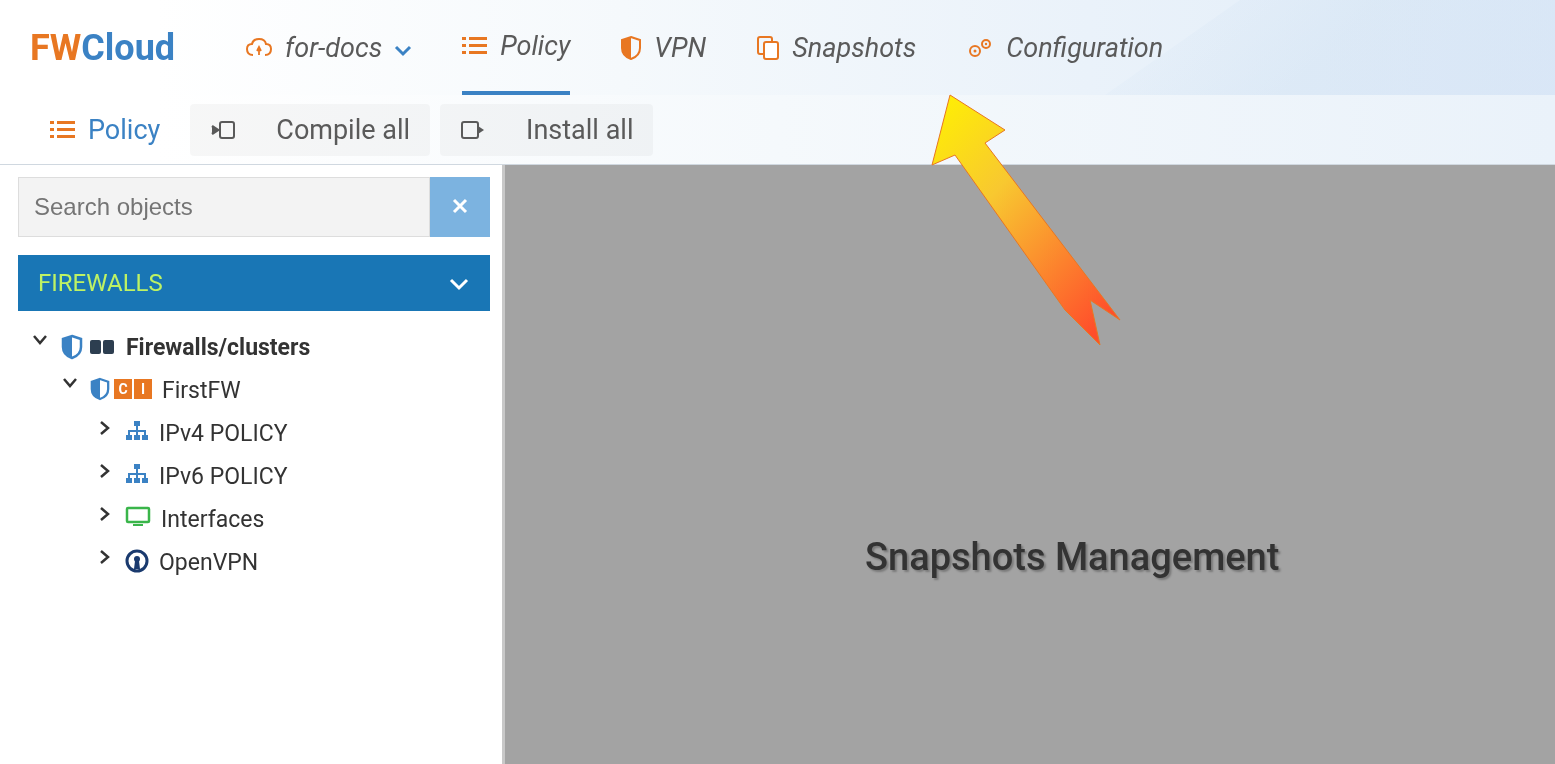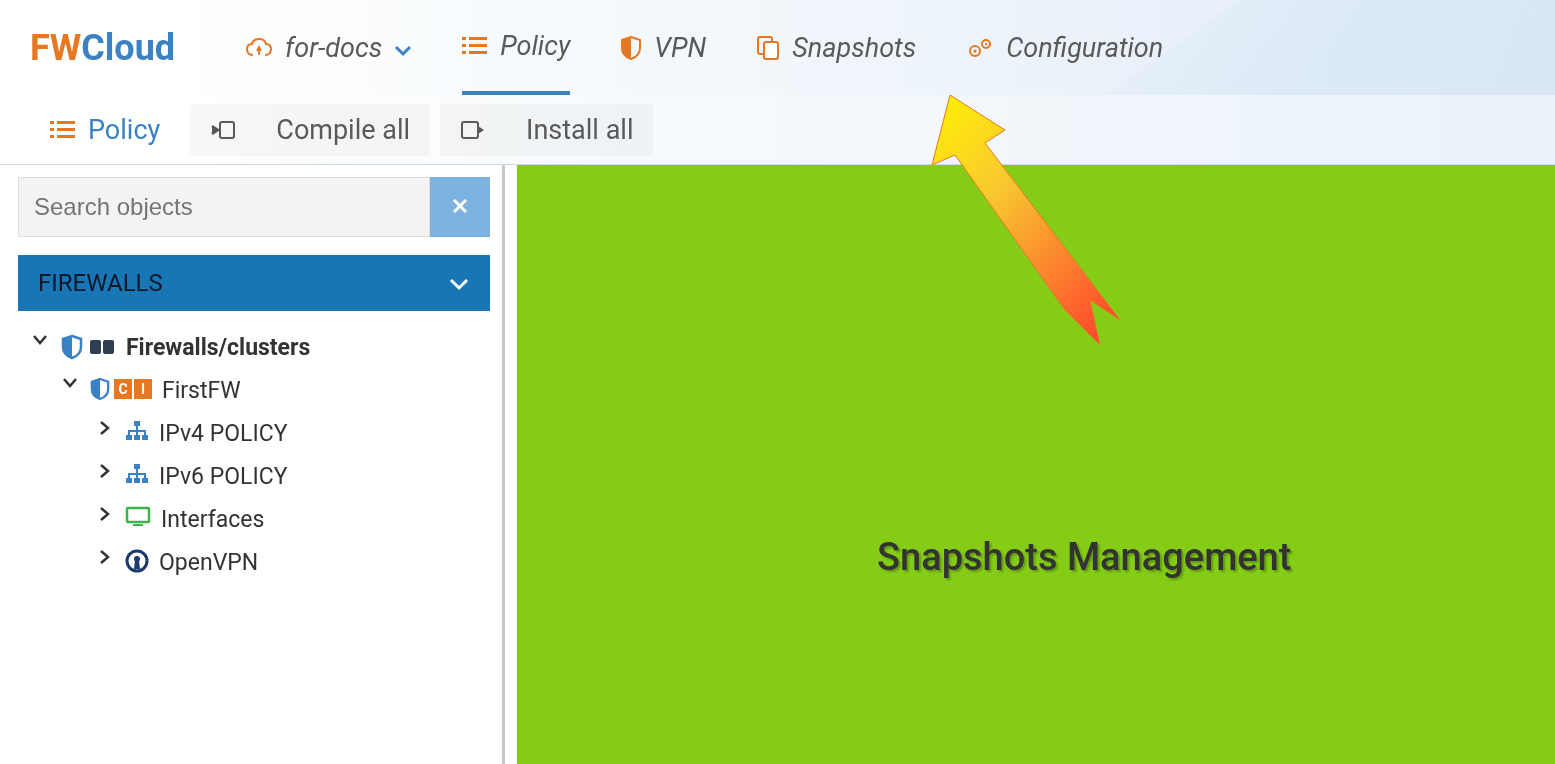--- a/index.html
+++ b/index.html
@@ -98,21 +98,20 @@
       gap: 28px;
     }
     .tab-btn .icon {
       margin-right: 12px;
       display: flex;
       align-items: center;
     }
     .main-area {
       display: flex;
       height: calc(100% - 165px);
-      gap: 12px;
     }
     .sidebar {
       width: 505px;
       border-right: 3px solid #c8c8c8;
       padding: 12px 12px 0 18px;
       background: #fff;
     }
     .search-row {
       display: flex;
       margin-bottom: 18px;
@@ -134,21 +133,21 @@
       border: none;
       color: #fff;
       font-size: 24px;
       cursor: pointer;
       display: flex;
       align-items: center;
       justify-content: center;
     }
     .section-header {
       background: #1976b5;
-      color: #0f172a;
+      color: #bef264;
       height: 56px;
       display: flex;
       align-items: center;
       justify-content: space-between;
       padding: 0 20px;
       font-size: 24px;
       font-weight: 400;
       cursor: pointer;
     }
     .tree {
@@ -176,21 +175,21 @@
       display: flex;
       align-items: center;
       margin-right: 10px;
       gap: 4px;
     }
     .indent-1 { padding-left: 30px; }
     .indent-2 { padding-left: 65px; }
     .content-area {
       flex: 1;
       position: relative;
-      background: #84cc16;
+      background: #a3a3a3;
     }
     .annotation-label {
       position: absolute;
       top: 370px;
       left: 360px;
       font-size: 38px;
       color: #333;
       font-weight: 500;
       text-shadow: 2px 2px 2px rgba(0,0,0,0.25);
     }

